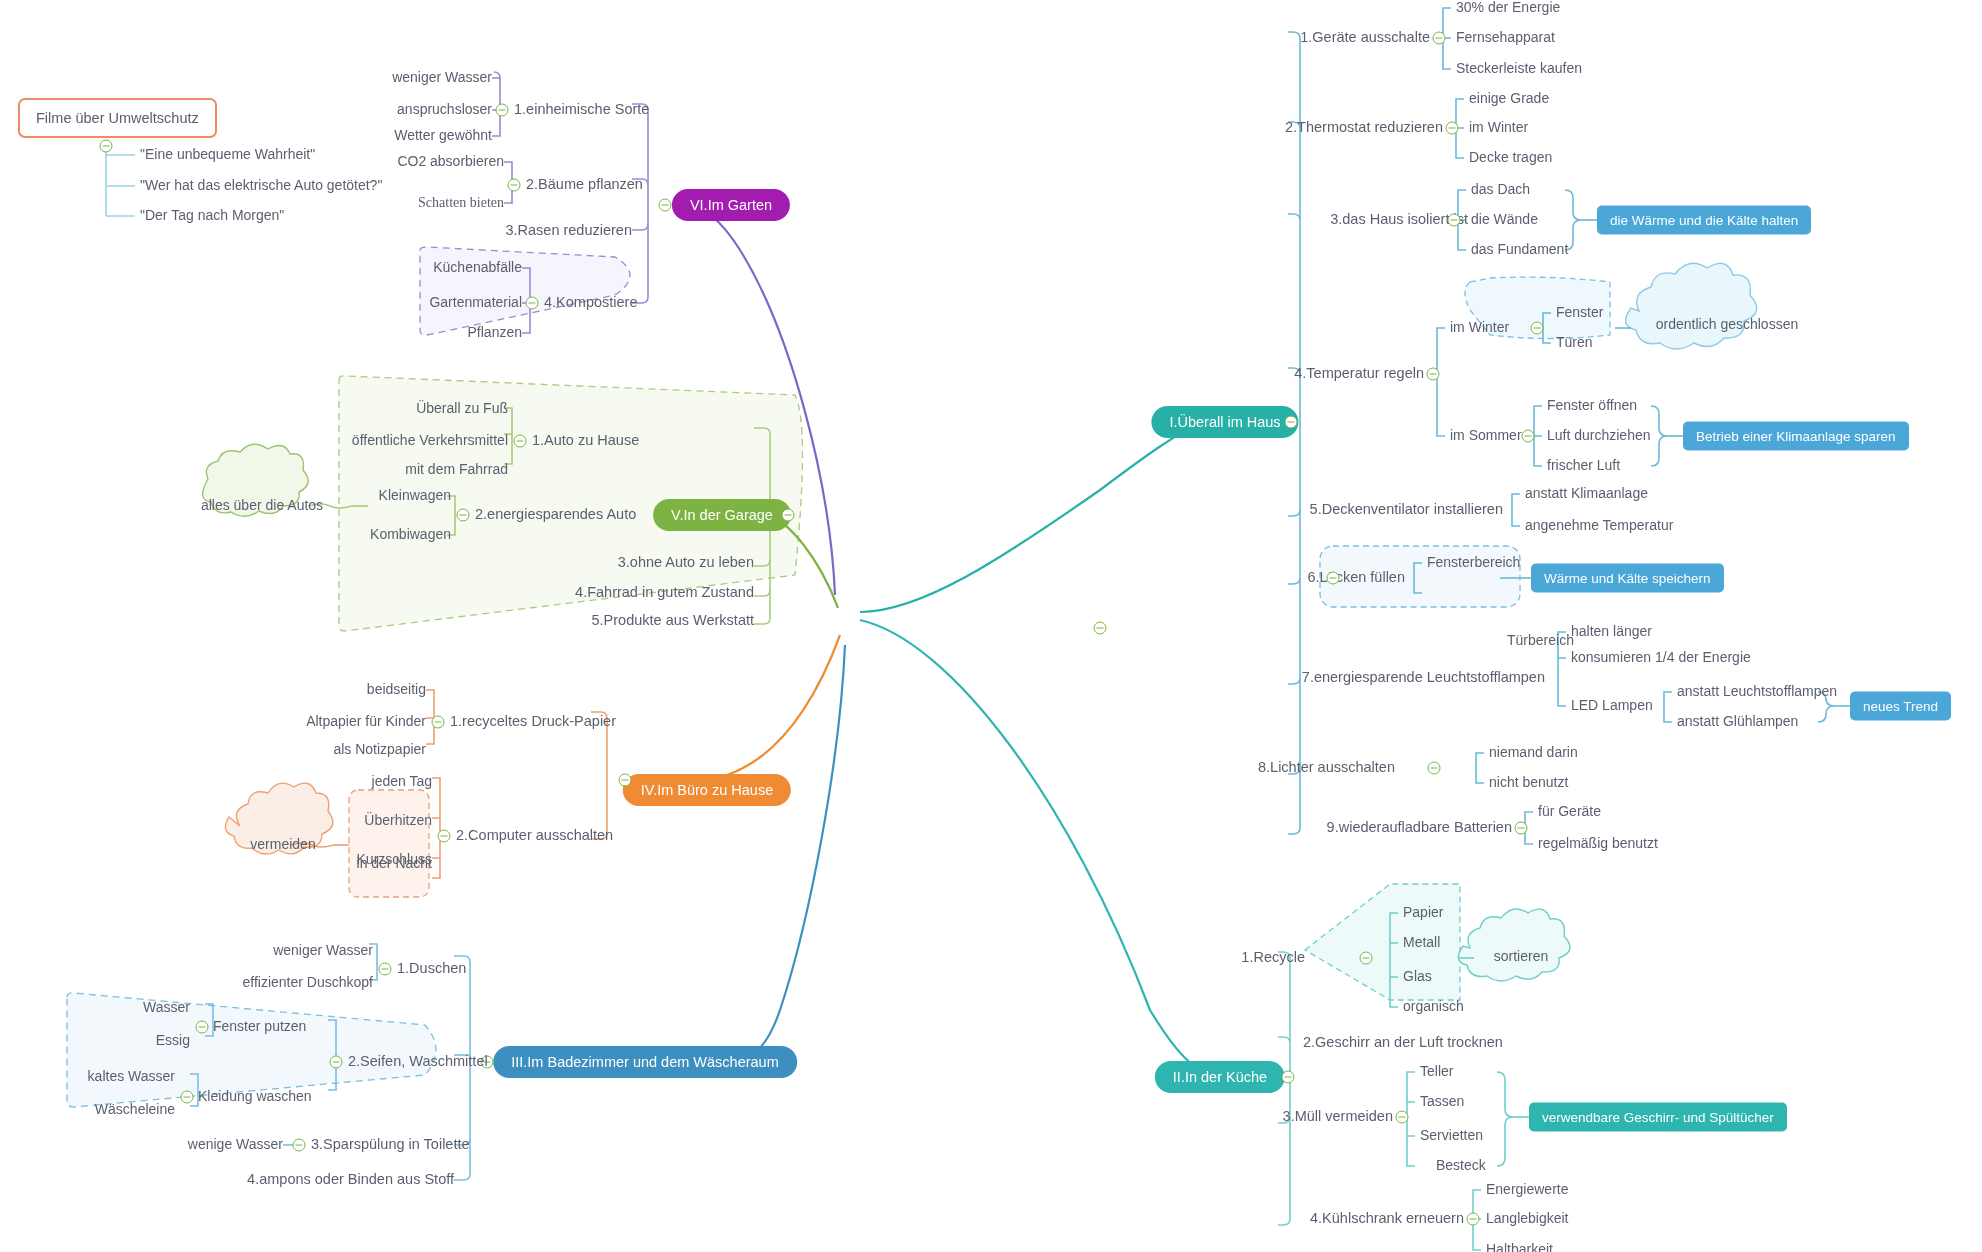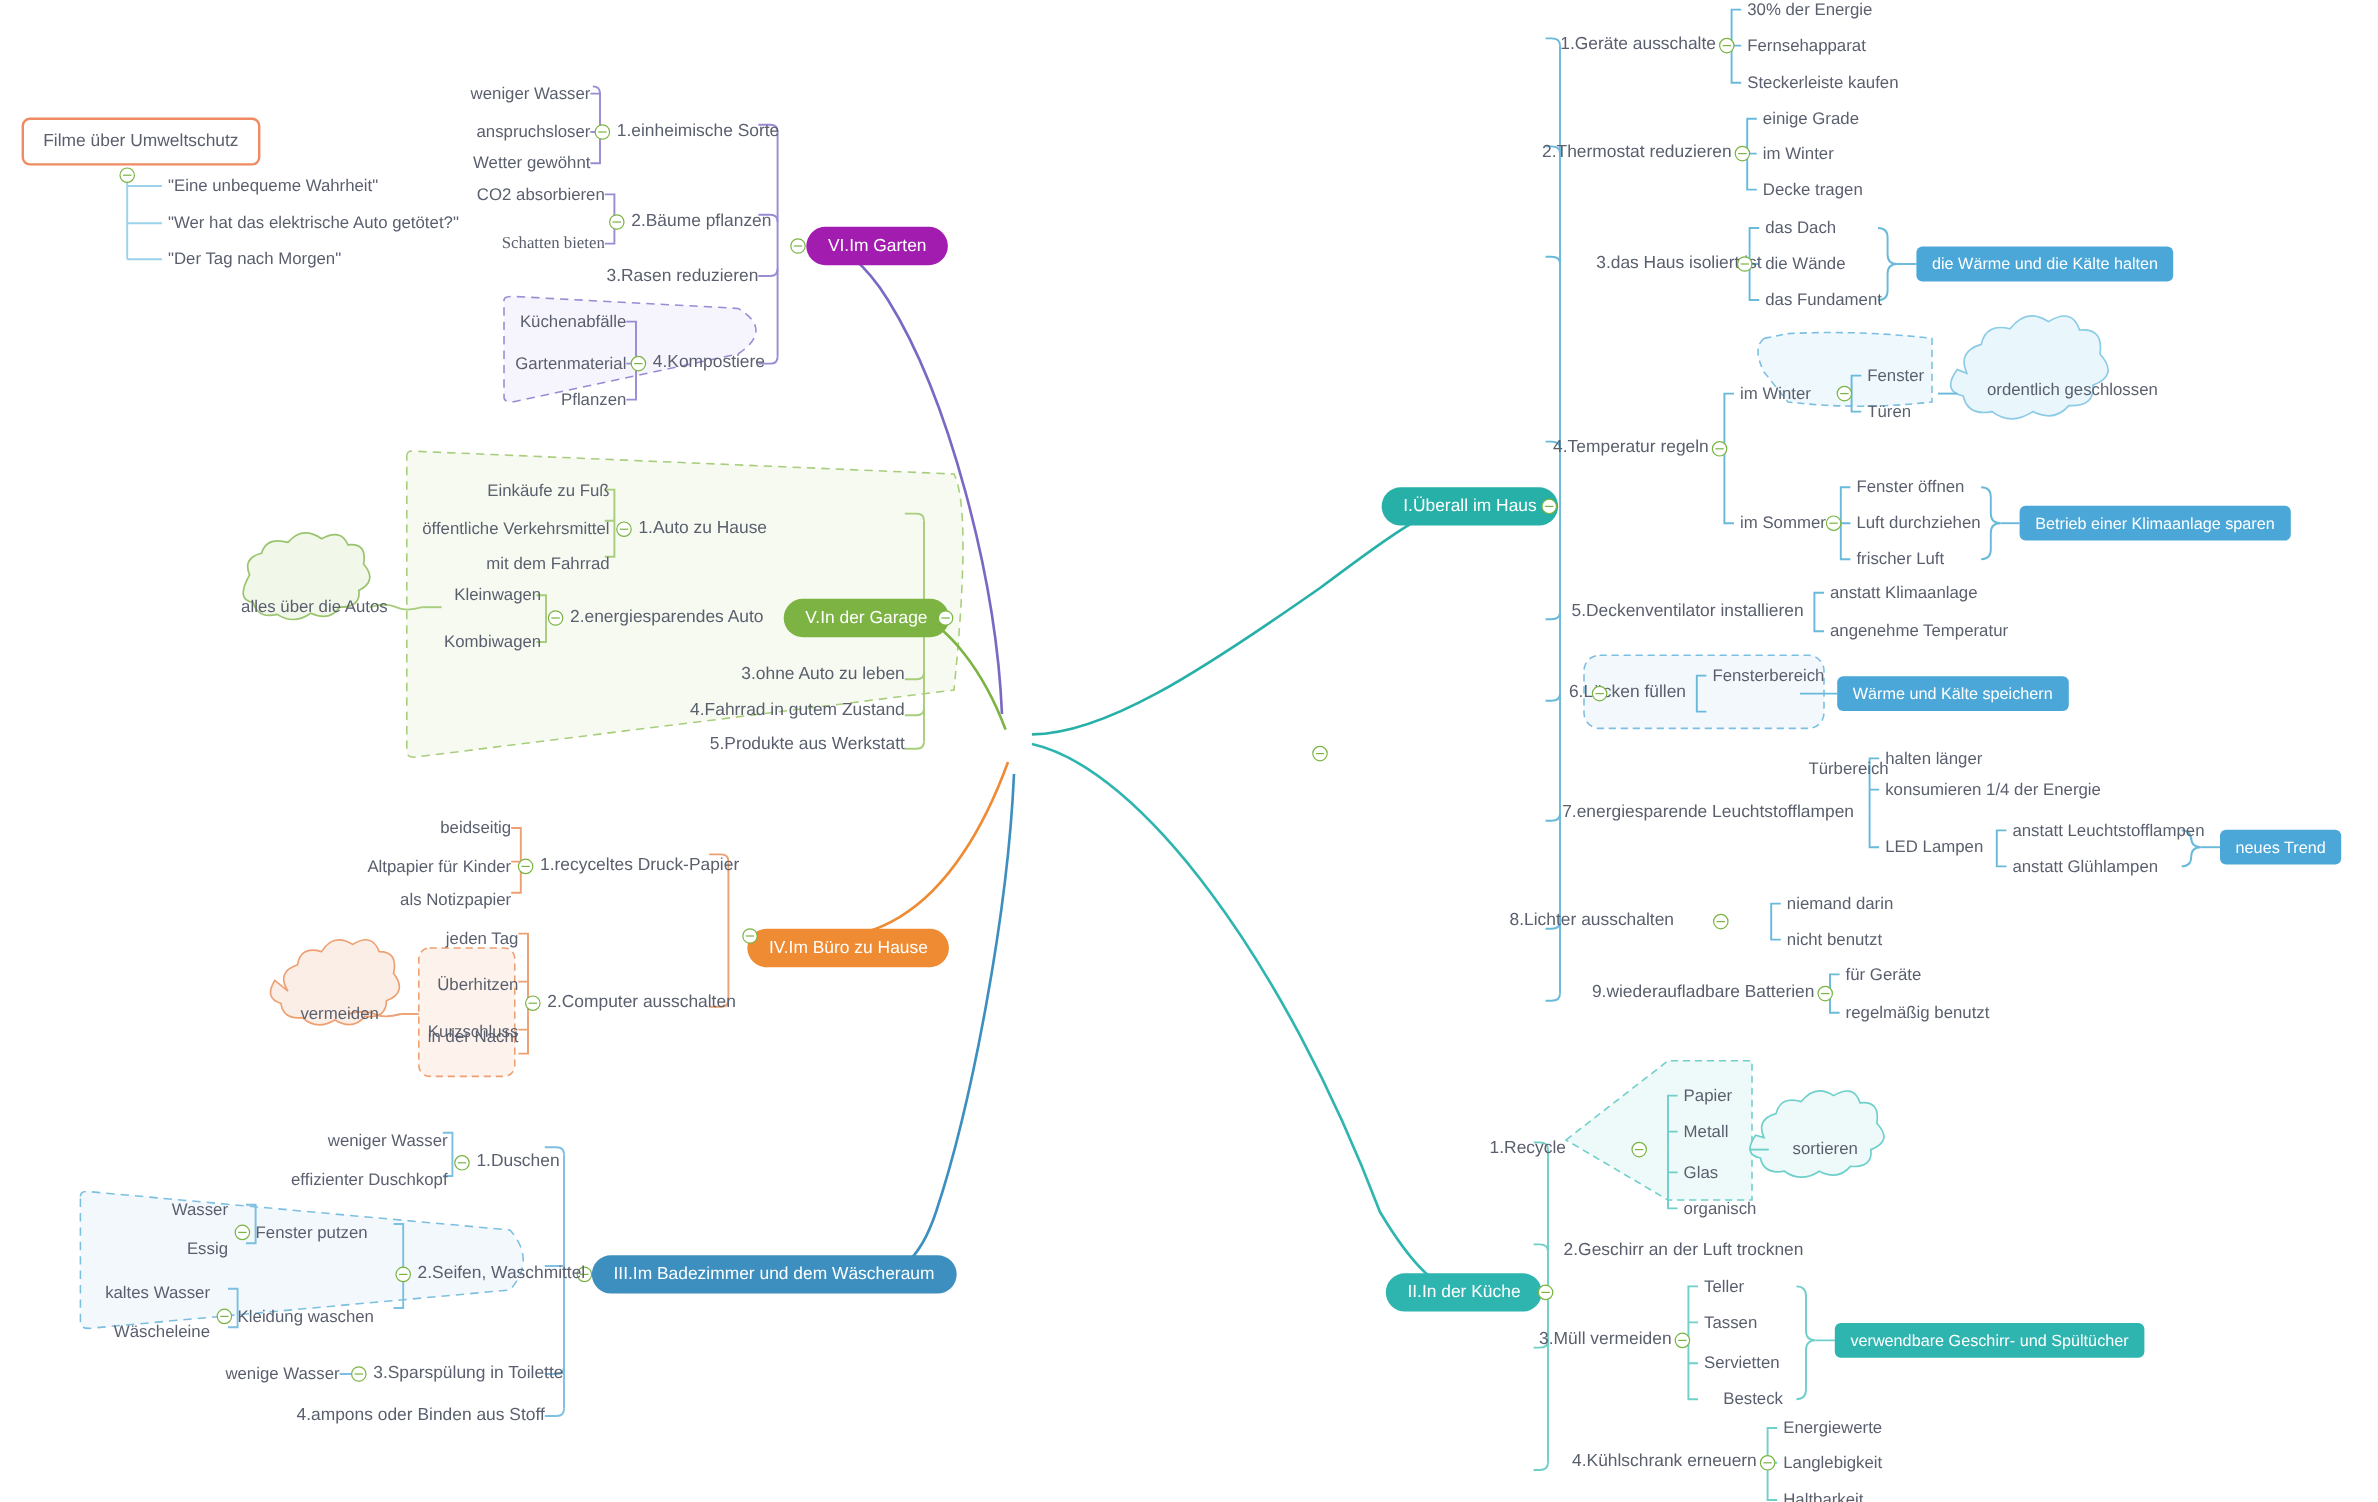--- a/index.html
+++ b/index.html
@@ -314,21 +314,21 @@
   <div class="handle" style="left:532px; top:303px;"></div>
   <div class="node r leaf" style="left:522px; top:268px;">Küchenabfälle</div>
   <div class="node r leaf" style="left:522px; top:303px;">Gartenmaterial</div>
   <div class="node r leaf" style="left:522px; top:333px;">Pflanzen</div>
 
   <div class="pill green" style="left:722px; top:515px;">V.In der Garage</div>
   <div class="handle" style="left:788px; top:515px;"></div>
 
   <div class="node l sub" style="left:532px; top:441px;">1.Auto zu Hause</div>
   <div class="handle" style="left:520px; top:441px;"></div>
-  <div class="node r leaf" style="left:508px; top:409px;">Einkäufe zu Fuß</div>
+  <div class="node r leaf" style="left:508px; top:409px;">Überall zu Fuß</div>
   <div class="node r leaf" style="left:508px; top:441px;">öffentliche Verkehrsmittel</div>
   <div class="node r leaf" style="left:508px; top:470px;">mit dem Fahrrad</div>
 
   <div class="node l sub" style="left:475px; top:515px;">2.energiesparendes Auto</div>
   <div class="handle" style="left:463px; top:515px;"></div>
   <div class="node r leaf" style="left:451px; top:496px;">Kleinwagen</div>
   <div class="node r leaf" style="left:451px; top:535px;">Kombiwagen</div>
 
   <div class="node r sub" style="left:754px; top:563px;">3.ohne Auto zu leben</div>
   <div class="node r sub" style="left:754px; top:593px;">4.Fahrrad in gutem Zustand</div>

